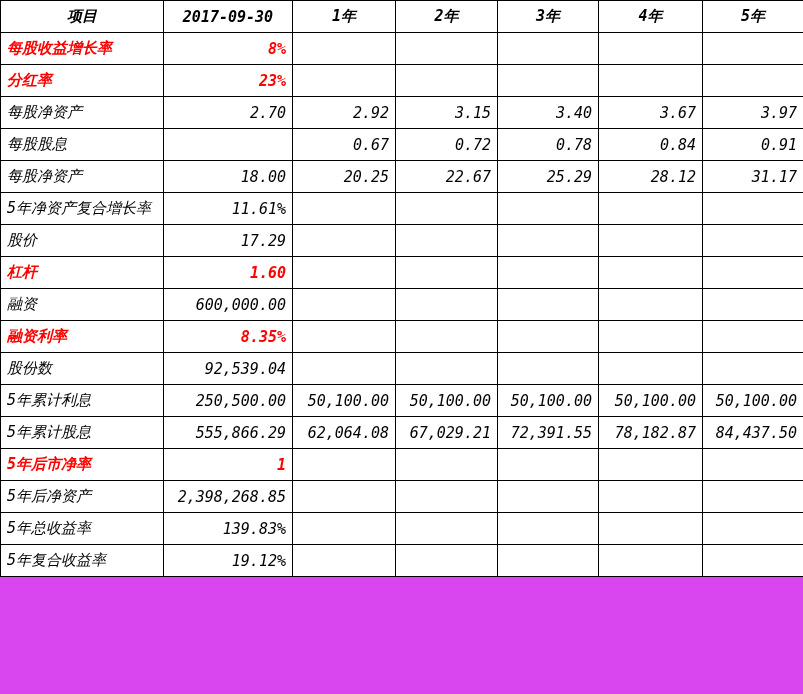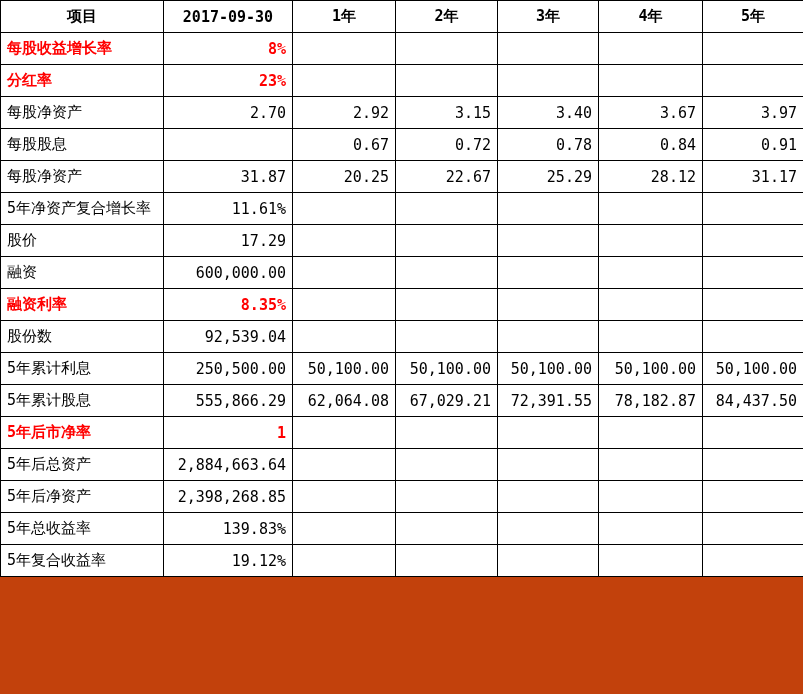--- a/index.html
+++ b/index.html
@@ -4,21 +4,22 @@
 <style>
   html, body {
     margin: 0;
     padding: 0;
     background: #FFFFFF;
   }
   .sheet {
     width: 803px;
     height: 694px;
     overflow: hidden;
-    background: #c2410c;
+    background: #d946ef;
+    font-style: italic;
   }
   table.grid {
     border-collapse: collapse;
     table-layout: fixed;
     width: 803px;
   }
   table.grid th,
   table.grid td {
     border: 1px solid #000000;
     height: 32px;
@@ -106,39 +107,48 @@
           <td class="label-cell">每股股息</td>
           <td class="value-cell"></td>
           <td class="value-cell">0.67</td>
           <td class="value-cell">0.72</td>
           <td class="value-cell">0.78</td>
           <td class="value-cell">0.84</td>
           <td class="value-cell">0.91</td>
         </tr>
         <tr>
           <td class="label-cell">每股净资产</td>
-          <td class="value-cell">31.87</td>
+          <td class="value-cell">18.00</td>
           <td class="value-cell">20.25</td>
           <td class="value-cell">22.67</td>
           <td class="value-cell">25.29</td>
           <td class="value-cell">28.12</td>
           <td class="value-cell">31.17</td>
         </tr>
         <tr>
           <td class="label-cell">5年净资产复合增长率</td>
           <td class="value-cell">11.61%</td>
           <td class="value-cell"></td>
           <td class="value-cell"></td>
           <td class="value-cell"></td>
           <td class="value-cell"></td>
           <td class="value-cell"></td>
         </tr>
         <tr>
           <td class="label-cell">股价</td>
           <td class="value-cell">17.29</td>
+          <td class="value-cell"></td>
+          <td class="value-cell"></td>
+          <td class="value-cell"></td>
+          <td class="value-cell"></td>
+          <td class="value-cell"></td>
+        </tr>
+        <tr class="highlight">
+          <td class="label-cell">杠杆</td>
+          <td class="value-cell">1.60</td>
           <td class="value-cell"></td>
           <td class="value-cell"></td>
           <td class="value-cell"></td>
           <td class="value-cell"></td>
           <td class="value-cell"></td>
         </tr>
         <tr>
           <td class="label-cell">融资</td>
           <td class="value-cell">600,000.00</td>
           <td class="value-cell"></td>
@@ -186,29 +196,20 @@
         <tr class="highlight">
           <td class="label-cell">5年后市净率</td>
           <td class="value-cell">1</td>
           <td class="value-cell"></td>
           <td class="value-cell"></td>
           <td class="value-cell"></td>
           <td class="value-cell"></td>
           <td class="value-cell"></td>
         </tr>
         <tr>
-          <td class="label-cell">5年后总资产</td>
-          <td class="value-cell">2,884,663.64</td>
-          <td class="value-cell"></td>
-          <td class="value-cell"></td>
-          <td class="value-cell"></td>
-          <td class="value-cell"></td>
-          <td class="value-cell"></td>
-        </tr>
-        <tr>
           <td class="label-cell">5年后净资产</td>
           <td class="value-cell">2,398,268.85</td>
           <td class="value-cell"></td>
           <td class="value-cell"></td>
           <td class="value-cell"></td>
           <td class="value-cell"></td>
           <td class="value-cell"></td>
         </tr>
         <tr>
           <td class="label-cell">5年总收益率</td>

